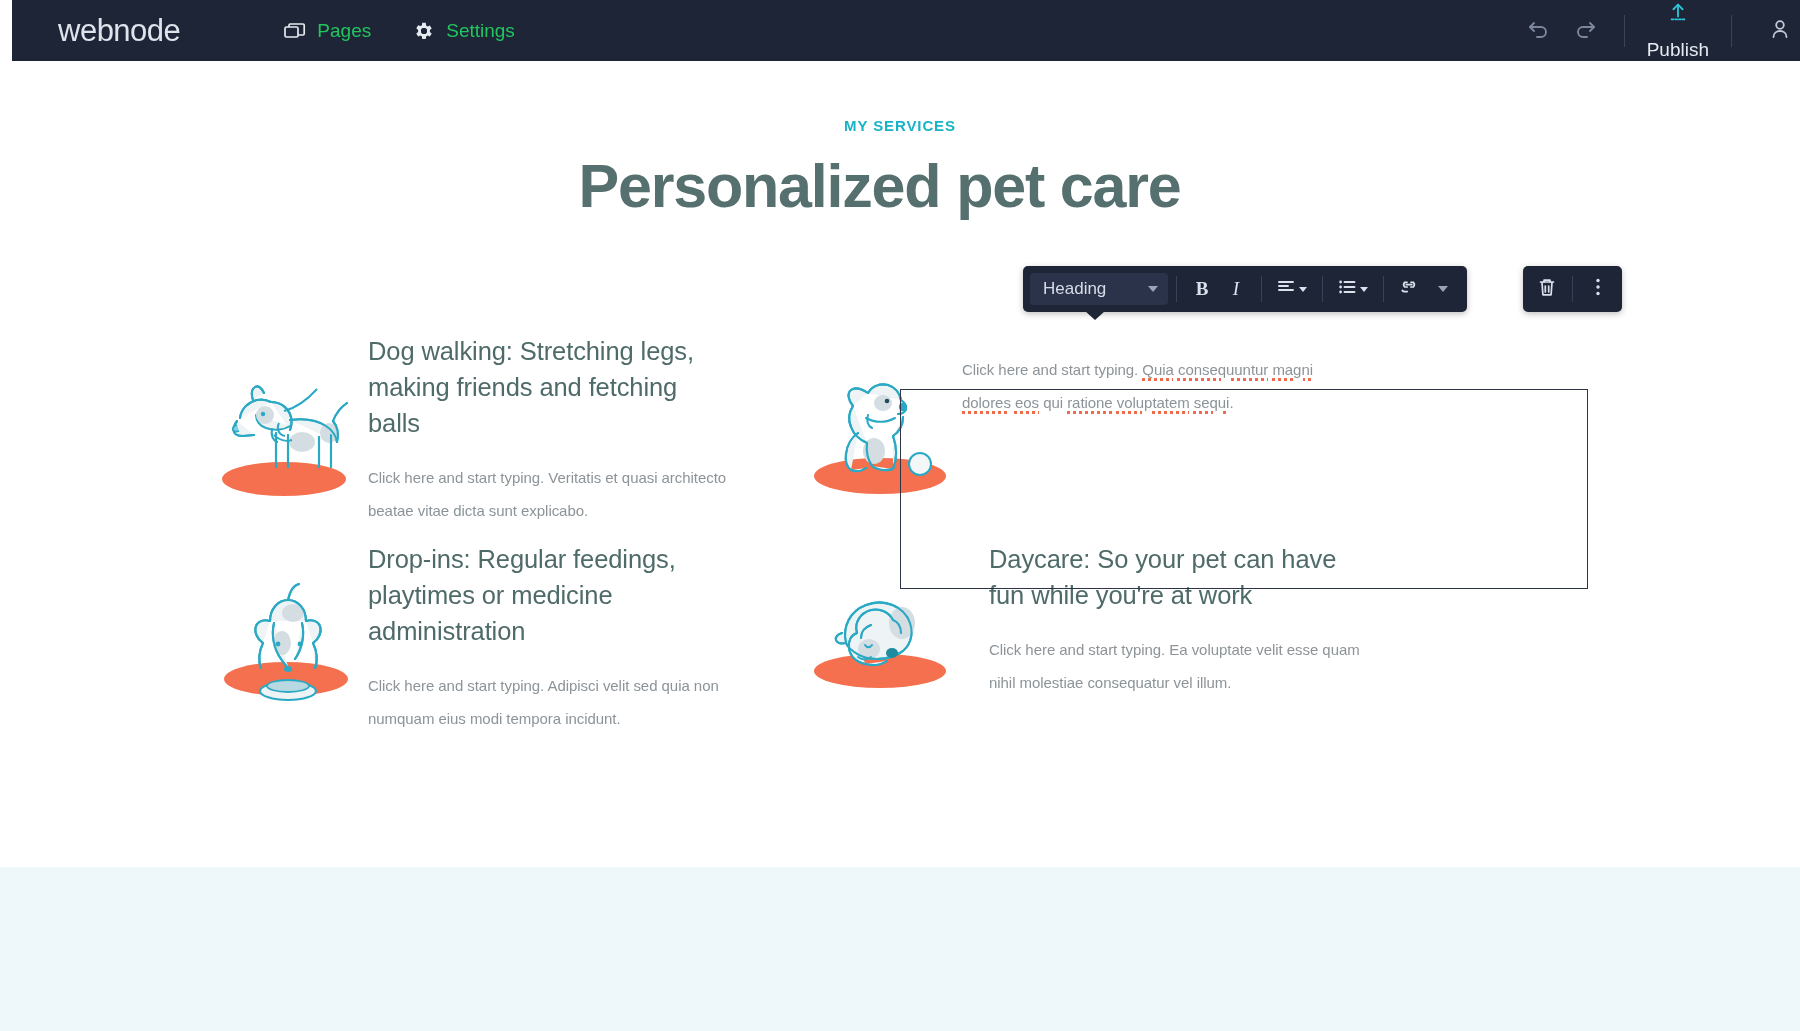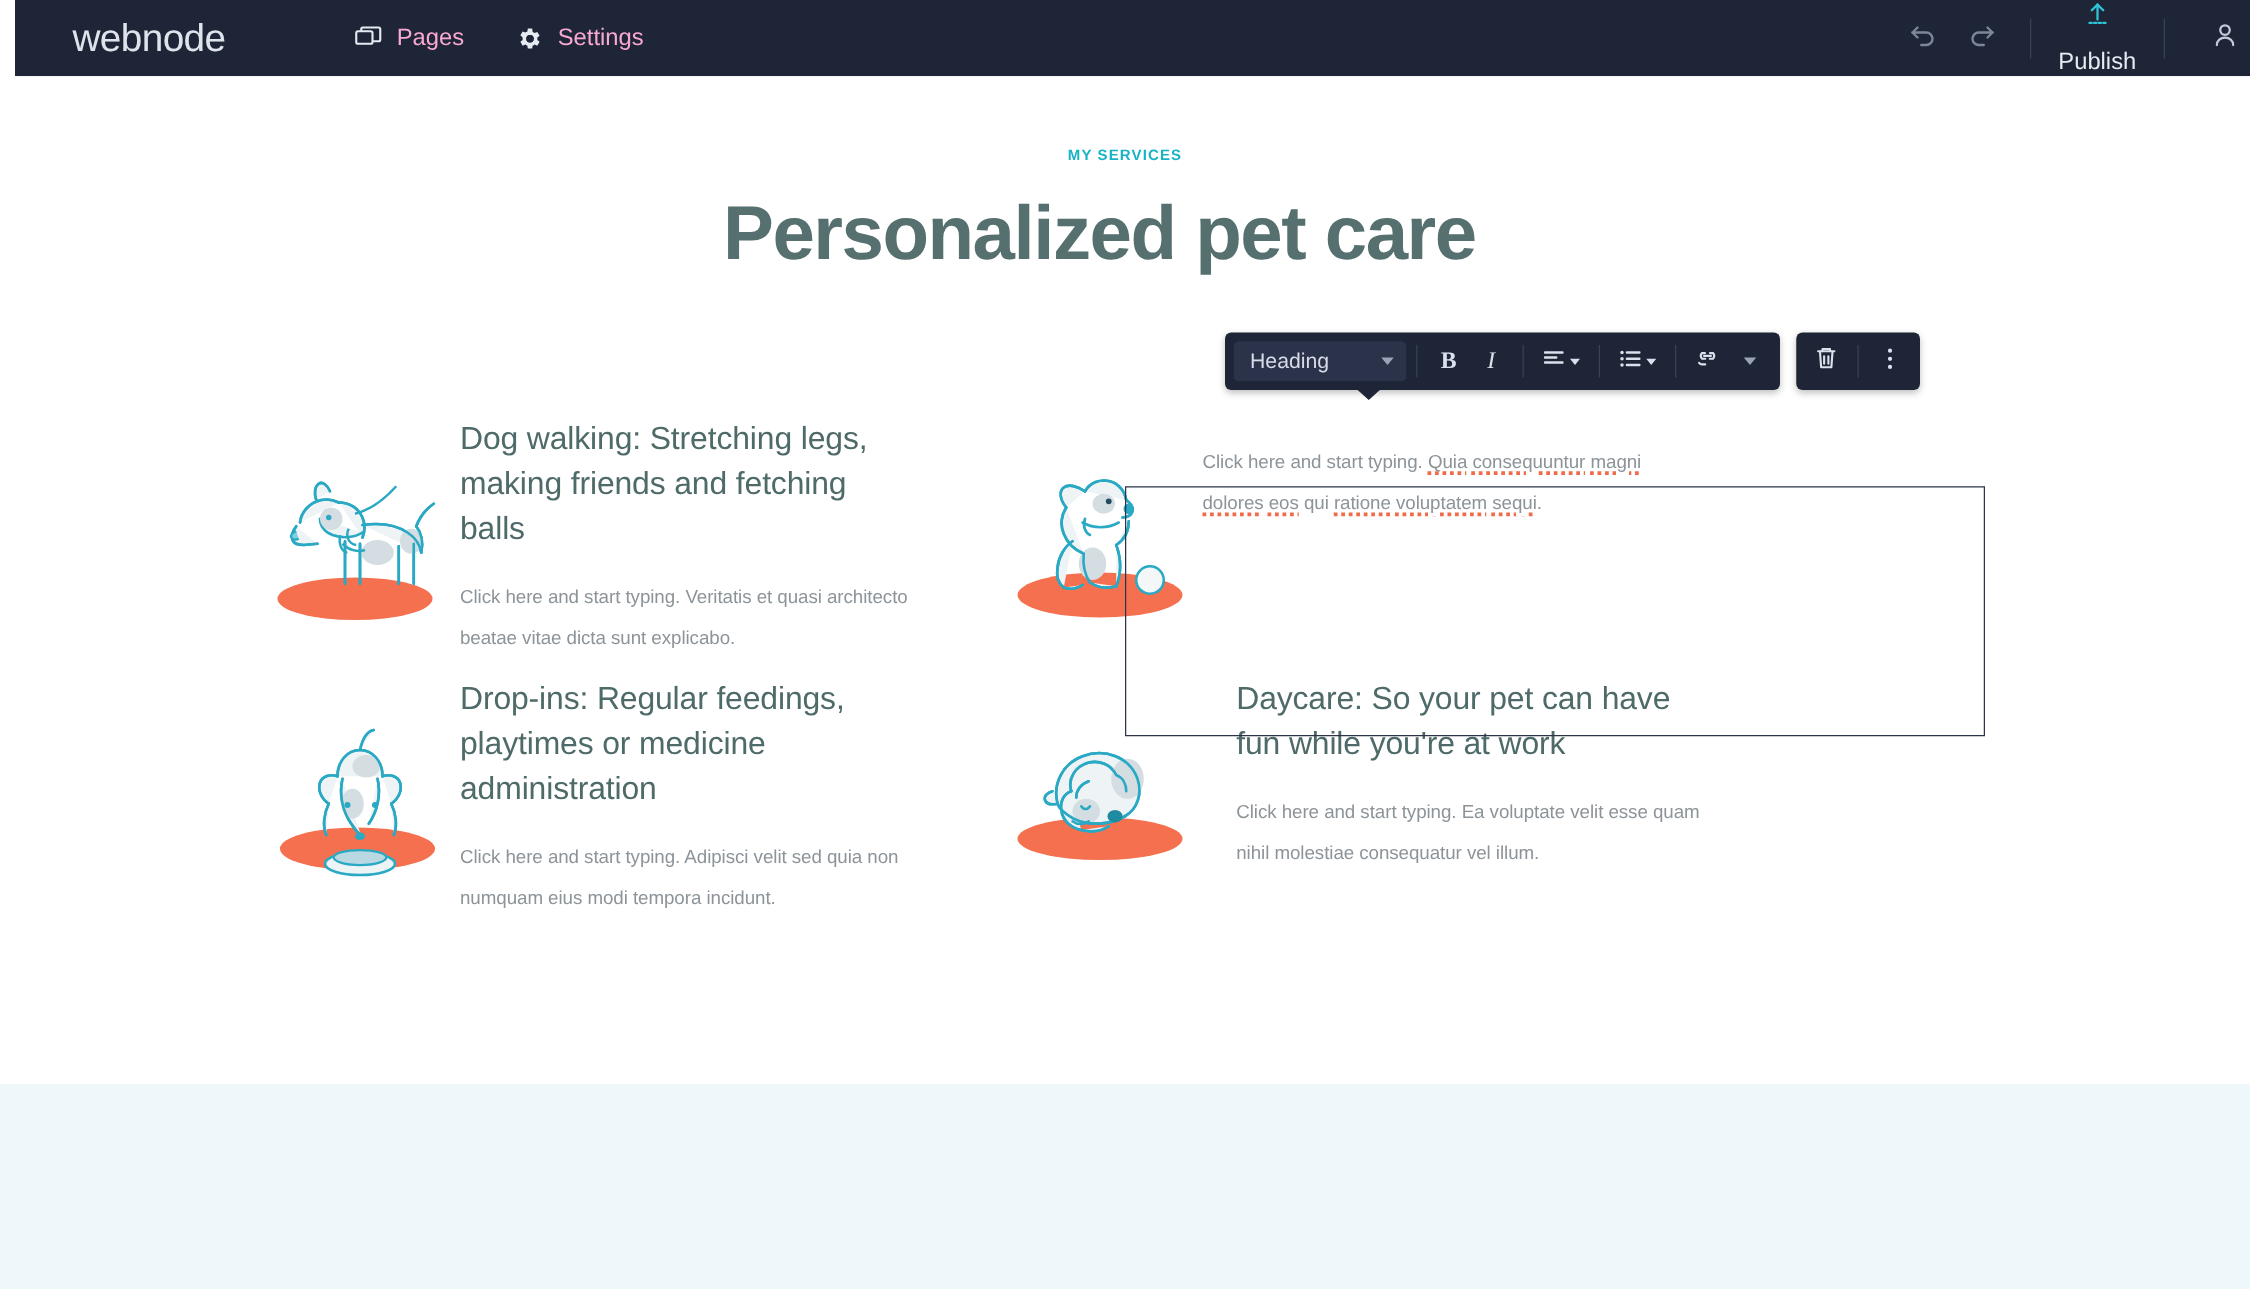--- a/index.html
+++ b/index.html
@@ -19,22 +19,22 @@
   }
   .logo {
     margin-left: 46px;
     font-size: 31px;
     color: #dfe4ec;
     letter-spacing: -0.5px;
     font-weight: 400;
   }
   .topnav { display: flex; align-items: center; margin-left: 104px; gap: 42px; }
   .topnav-item {
-    display: flex; align-items: flex-start; gap: 11px;
-    color: #f9a8d4; font-size: 19px; cursor: pointer;
+    display: flex; align-items: flex-end; gap: 11px;
+    color: #22c55e; font-size: 19px; cursor: pointer;
   }
   .topnav-item svg { display: block; }
   .topbar-right {
     position: absolute; right: 0; top: 0; height: 61px;
     display: flex; align-items: center; gap: 0;
   }
   .icon-btn {
     width: 46px; height: 61px;
     display: flex; align-items: center; justify-content: center;
     cursor: pointer;
@@ -47,21 +47,21 @@
     flex-direction: column;
   }
   .avatar-btn { width: 64px; height: 61px; display:flex; align-items:center; justify-content:center; cursor:pointer; }
 
   
   .canvas { position: absolute; top: 61px; left: 0; width: 1800px; height: 970px; background: #fff; }
 
   .eyebrow {
     position: absolute; top: 56px; left: 0; width: 1800px;
     text-align: center;
-    color: #19b3c6; font-size: 12px; font-weight: bold;
+    color: #19b3c6; font-size: 15px; font-weight: bold;
     letter-spacing: 0.9px;
   }
   .page-title {
     position: absolute; top: 90px; left: 0; width: 1759px;
     text-align: center;
     color: #55706e; font-size: 61px; font-weight: bold;
     letter-spacing: -1.2px;
   }
 
   
@@ -110,20 +110,21 @@
     display: flex; align-items: flex-start; gap: 13px;
     z-index: 20;
   }
   .tbgroup {
     background: #1e2536;
     border-radius: 5px;
     height: 46px;
     display: flex; align-items: center;
     padding: 0 7px;
     box-shadow: 0 2px 6px rgba(0,0,0,0.25);
+    margin-left: 43px;
   }
   .tb-sep { width: 1px; height: 26px; background: #39405a; margin: 0 8px; }
   .sel-heading {
     background: #2b334a;
     border-radius: 4px;
     height: 32px;
     min-width: 138px;
     display: flex; align-items: center; justify-content: space-between;
     padding: 0 10px 0 13px;
     color: #d7dce8; font-size: 17px;

